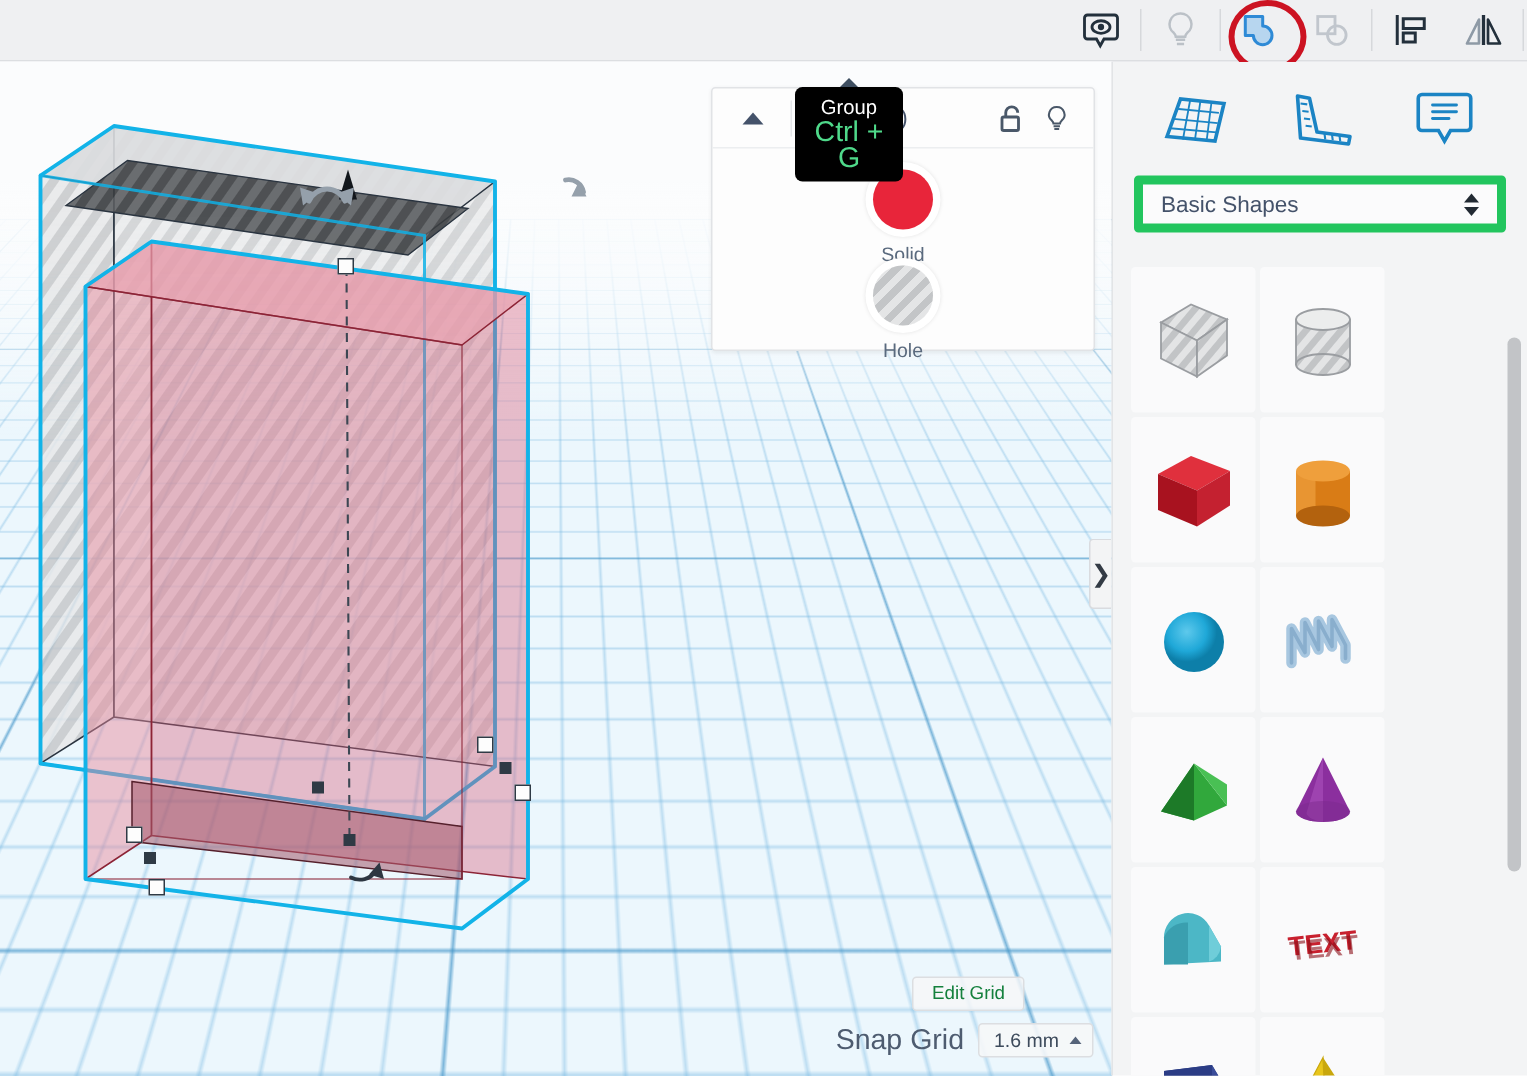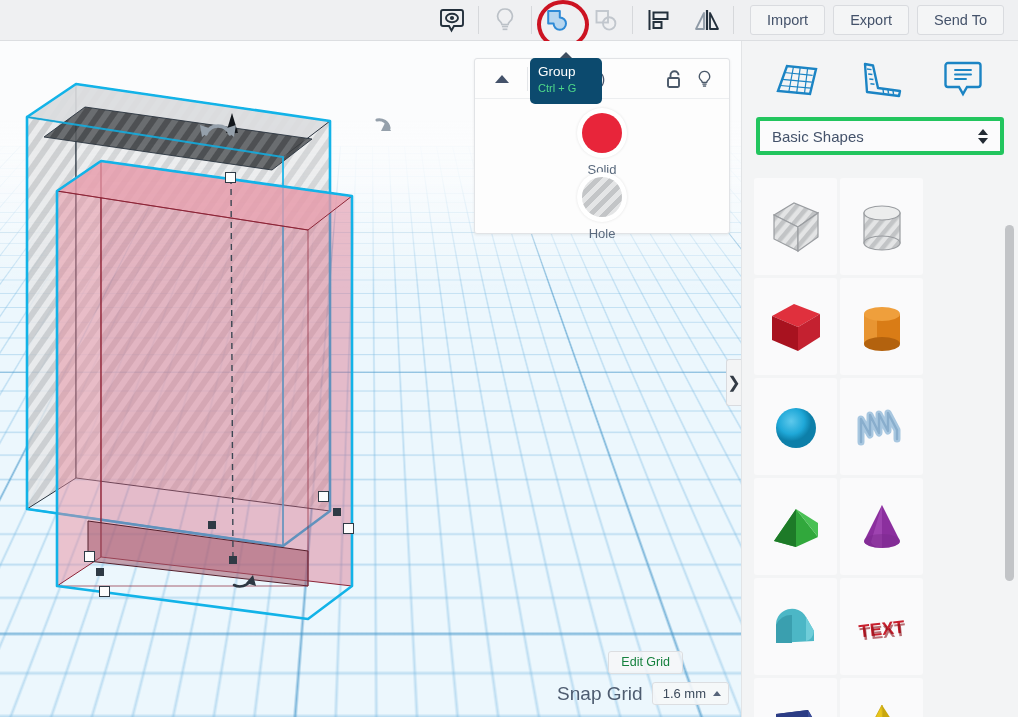--- a/index.html
+++ b/index.html
@@ -157,50 +157,51 @@
   .swatch.hole {
     background:
       repeating-linear-gradient(135deg, #c3c5c7 0 5px, #e4e5e6 5px 10px);
   }
   .swatch-label { font-size: 13px; color: #5a6a7e; }
 
   
   .tooltip {
     position: absolute; top: 58px; left: 530px;
     width: 72px;
-    background: #0c4a6e;
+    background: #000000;
     border-radius: 5px;
     padding: 6px 8px 7px;
+    text-align: center;
     z-index: 40;
   }
   .tooltip:after {
     content: ""; position: absolute; top: -6px; left: 50%;
     margin-left: -6px;
     border-left: 6px solid transparent; border-right: 6px solid transparent;
     border-bottom: 6px solid #3f4f61;
   }
   .tt-title { font-size: 13.5px; color: #ffffff; line-height: 16px; }
-  .tt-shortcut { font-size: 11px; color: #4fd98a; line-height: 17px; }
+  .tt-shortcut { font-size: 19px; color: #4fd98a; line-height: 17px; }
 
   
   .rightpanel {
     position: absolute; top: 41px; right: 0;
     width: 277px; height: 676px;
     background: #f3f4f5;
     border-left: 1px solid #e2e4e6;
   }
   .rp-icons {
     height: 76px; display: flex; align-items: center; justify-content: space-around;
     padding: 0 14px;
   }
   .rp-icon-btn { width: 62px; height: 56px; display: flex; align-items: center; justify-content: center; }
   .rp-select-wrap { padding: 0 14px; }
   .rp-select {
     height: 38px; background: #fbfbfc;
-    border: 4px solid #22c55e; border-radius: 3px;
+    border: 6px solid #22c55e; border-radius: 3px;
     display: flex; align-items: center; padding: 0 12px;
     font-size: 15px; color: #44526a;
   }
   .rp-select-label { flex: 1; }
   .spin { display: flex; flex-direction: column; gap: 3px; }
   .spin .up {
     width: 0; height: 0; border-left: 5px solid transparent;
     border-right: 5px solid transparent; border-bottom: 6px solid #222a33;
   }
   .spin .down {
@@ -283,25 +284,20 @@
         <svg width="28" height="24" viewBox="0 0 28 24">
           <line x1="14" y1="2" x2="14" y2="22" stroke="#23303c" stroke-width="2.2"></line>
           <path d="M11 21 L11 5 L3 21 z" fill="none" stroke="#8e9aa6" stroke-width="1.8" stroke-linejoin="round"></path>
           <path d="M17 21 L17 5 L25 21 z" fill="none" stroke="#23303c" stroke-width="1.8" stroke-linejoin="round"></path>
         </svg>
       </div>
 
       <div class="tool-sep"></div>
     </div>
 
-    <div class="topbar-right">
-      <button class="txt-btn">Import</button>
-      <button class="txt-btn">Export</button>
-      <button class="txt-btn">Send To</button>
-    </div>
   </div>
 
   <div class="canvas">
     <div class="gridfloor"></div>
     <div class="gridfade"></div>
 
     <svg class="shape-svg" viewBox="0 0 741 676">
       <defs>
         <pattern id="holeStripe" patternUnits="userSpaceOnUse" width="12" height="12" patternTransform="rotate(35)">
           <rect width="12" height="12" fill="#e6e7e8"></rect>

